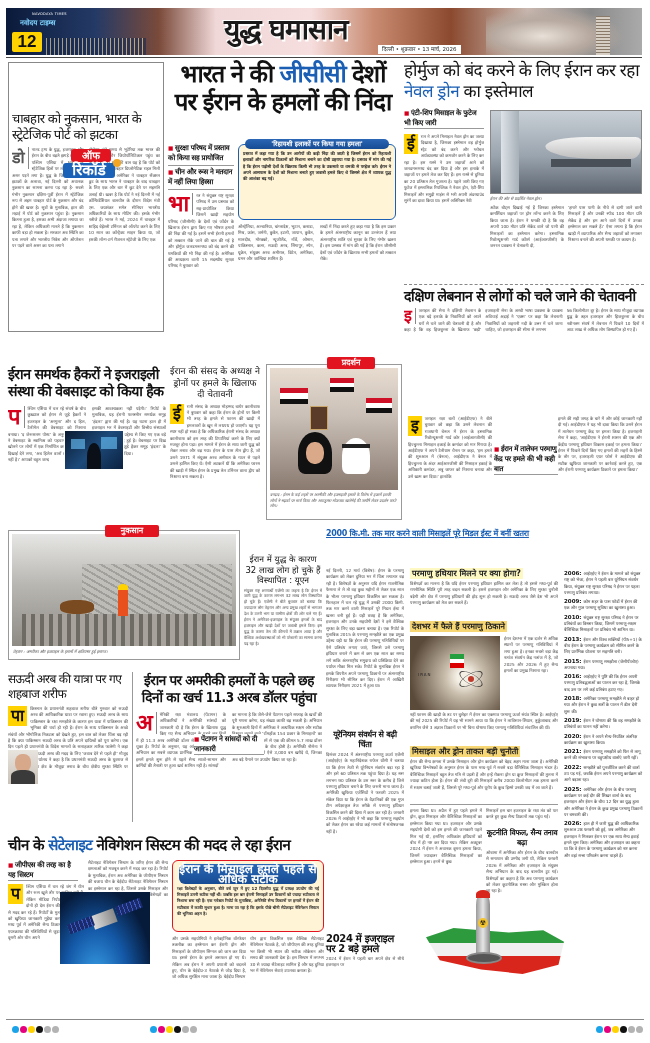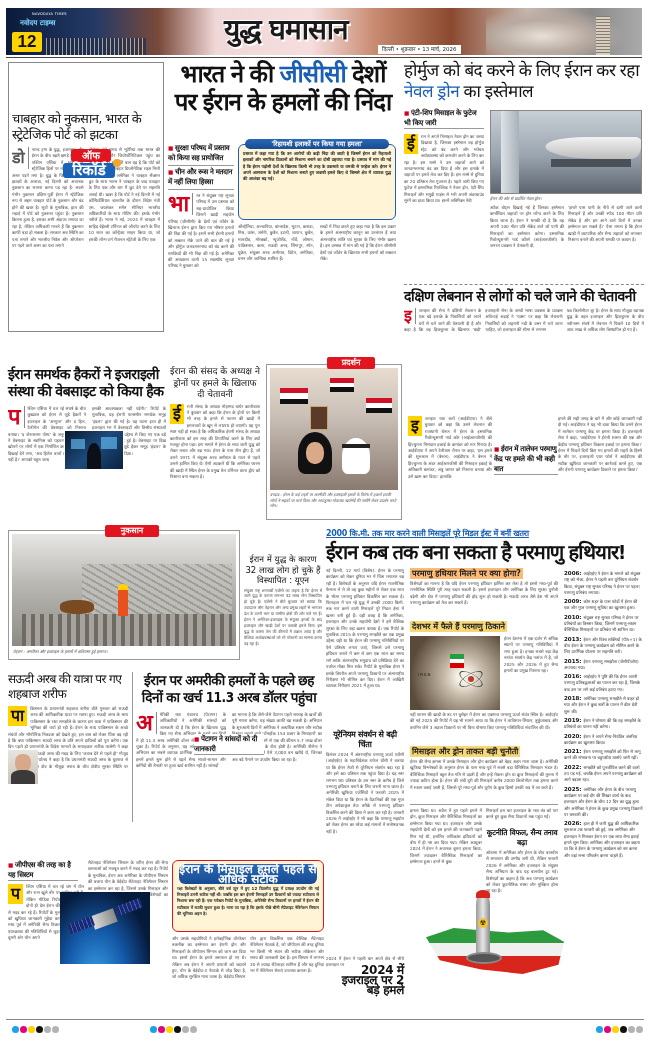--- a/index.html
+++ b/index.html
@@ -162,29 +162,28 @@
   <div class="caption" style="position:absolute;left:4px;top:118px;">तेहरान : अमरीका और इजराइल के हमलों में क्षतिग्रस्त हुई इमारत।</div>
 </div>
 
 <div class="abs" style="left:244px;top:530px;width:78px;height:130px;margin-top:24px;">
   <div style="font-size:8.5px;line-height:10.5px;text-align:center;color:#111;">ईरान में युद्ध के कारण 32 लाख लोग हो चुके हैं विस्थापित : यूएन</div>
   <div class="txt" style="margin-top:2px;height:92px;font-size:3.9px;line-height:5.9px;">संयुक्त राष्ट्र शरणार्थी एजेंसी का कहना है कि ईरान में जारी युद्ध के कारण लगभग 32 लाख लोग विस्थापित हो चुके हैं। एजेंसी ने बीते बुधवार को बताया कि ज्यादातर लोग तेहरान और अन्य प्रमुख शहरों से भागकर देश के उत्तरी भाग या ग्रामीण क्षेत्रों की ओर चले गए हैं। ईरान ने अमेरिका-इजराइल के संयुक्त हमलों के बाद इजराइल और खाड़ी देशों पर जवाबी हमले किए। इस युद्ध के कारण तेल की कीमतों में उछाल आया है और वैश्विक अर्थव्यवस्थाओं को भी परेशानी का सामना करना पड़ रहा है।</div>
 </div>
 
 <div class="abs" style="left:326px;top:528px;width:318px;height:490px;">
   <div style="font-size:8px;line-height:11px;color:#1a5fb4;font-weight:700;text-decoration:underline;letter-spacing:-0.3px;">2000 कि.मी. तक मार करने वाली मिसाइलें पूरे मिडल ईस्ट में बनीं खतरा</div>
-  <div class="hl" style="font-size:20px;line-height:24px;margin-top:1px;letter-spacing:-1px;">ईरान कब तक बना सकता है परमाणु हथियार!</div>
 
   <div class="txt" style="position:absolute;left:0;top:40px;width:78px;height:162px;">नई दिल्ली, 12 मार्च (विशेष): ईरान के परमाणु कार्यक्रम को लेकर दुनिया भर में चिंता लगातार बढ़ रही है। विशेषज्ञों के अनुसार यदि ईरान राजनीतिक फैसला ले ले तो वह कुछ महीनों से लेकर एक साल के भीतर परमाणु हथियार विकसित कर सकता है। फिलहाल में चल रहे युद्ध में उसकी 2000 किमी. तक मार करने वाली मिसाइलें पूरे मिडल ईस्ट में खतरा बनी हुई हैं। यही वजह है कि अमेरिका, इजराइल और उनके सहयोगी देशों ने इसे वैश्विक सुरक्षा के लिए बड़ा खतरा बताया है। एक रिपोर्ट के मुताबिक 2015 के परमाणु समझौते का एक प्रमुख उद्देश्य यही था कि ईरान की परमाणु गतिविधियों पर ऐसे प्रतिबंध लगाए जाएं, जिससे उसे परमाणु हथियार बनाने में कम से कम एक साल का समय लगे ताकि अंतरराष्ट्रीय समुदाय को प्रतिक्रिया देने का पर्याप्त मौका मिल सके। रिपोर्ट के मुताबिक ईरान ने इसके विपरीत अपने परमाणु ठिकानों पर अंतरराष्ट्रीय निरीक्षण भी सीमित कर दिए। ईरान में आखिरी व्यापक निरीक्षण 2021 में हुआ था।</div>
   <div class="sub" style="position:absolute;left:0;top:202px;width:78px;text-align:center;font-size:8px;line-height:10px;">यूरेनियम संवर्धन से बढ़ी चिंता</div>
   <div class="txt" style="position:absolute;left:0;top:224px;width:78px;height:182px;">दिसंबर 2024 में अंतरराष्ट्रीय परमाणु ऊर्जा एजेंसी (आईएईए) के महानिदेशक राफेल ग्रॉसी ने बताया था कि ईरान तेजी से यूरेनियम संवर्धन बढ़ा रहा है और इसे 60 प्रतिशत तक पहुंचा दिया है। यह स्तर लगभग 90 प्रतिशत के उस स्तर के करीब है जिसे परमाणु हथियार बनाने के लिए जरूरी माना जाता है। अमेरिकी खुफिया एजेंसियों ने फरवरी 2025 में संकेत दिया था कि ईरान के वैज्ञानिकों की एक गुप्त टीम अपेक्षाकृत तेज तरीके से परमाणु हथियार विकसित करने की दिशा में काम कर रही है। जनवरी 2026 में आईएईए ने भी कहा कि परमाणु सहयोग को लेकर ईरान का रवैया कई मामलों में संतोषजनक नहीं है।</div>
-  <div class="sub" style="position:absolute;left:0;top:406px;width:78px;text-align:right;font-size:12px;line-height:10px;margin-top:31px;">2024 में इजराइल पर 2 बड़े हमले</div>
+  <div class="sub" style="position:absolute;left:0;top:406px;width:78px;text-align:left;font-size:10px;line-height:10px;">2024 में इजराइल पर 2 बड़े हमले</div>
   <div class="txt" style="position:absolute;left:0;top:428px;width:78px;height:20px;">2024 में ईरान ने पहली बार अपने क्षेत्र से सीधे इजराइल पर</div>
 
-  <div style="position:absolute;left:84px;top:40px;background:#fdba74;font-size:8px;line-height:11px;font-weight:700;color:#222;padding:0 2px;">परमाणु हथियार मिलने पर क्या होगा?</div>
+  <div style="position:absolute;left:84px;top:40px;background:#fef9c3;font-size:8px;line-height:11px;font-weight:700;color:#222;padding:0 2px;">परमाणु हथियार मिलने पर क्या होगा?</div>
   <div class="txt" style="position:absolute;left:84px;top:53px;width:148px;height:38px;">विशेषज्ञों का मानना है कि यदि ईरान परमाणु हथियार हासिल कर लेता है तो इससे मध्य-पूर्व की रणनीतिक स्थिति पूरी तरह बदल सकती है। इससे इजराइल और अमेरिका के लिए सुरक्षा चुनौती बढ़ेगी और क्षेत्र में परमाणु हथियारों की होड़ शुरू हो सकती है। सऊदी अरब जैसे देश भी अपने परमाणु कार्यक्रम को तेज कर सकते हैं।</div>
 
   <div style="position:absolute;left:84px;top:93px;background:#f7d774;font-size:8px;line-height:11px;font-weight:700;color:#222;padding:0 2px;">देशभर में फैले हैं परमाणु ठिकाने</div>
   <div class="photo" style="left:84px;top:108px;width:90px;height:74px;border:none;background:radial-gradient(circle at 60% 55%,#f5f0e6 0 10%,#c4b8a6 30%,#5a4a3a 80%);">
     <div style="position:absolute;left:8px;top:36px;font-size:4px;color:#222;letter-spacing:1px;">IRAN</div>
     <div style="position:absolute;left:48px;top:30px;width:26px;height:26px;border:1px solid #3a3a3a;border-radius:50%;transform:rotate(30deg) scaleY(0.4);"></div>
     <div style="position:absolute;left:48px;top:30px;width:26px;height:26px;border:1px solid #3a3a3a;border-radius:50%;transform:rotate(-30deg) scaleY(0.4);"></div>
     <div style="position:absolute;left:58px;top:40px;width:6px;height:6px;border-radius:50%;background:#c0392b;"></div>
     <div style="position:absolute;left:40px;top:18px;width:14px;height:14px;background:linear-gradient(#239f40 33%,#fff 33% 66%,#da0000 66%);"></div>
   </div>
@@ -244,20 +243,23 @@
   <div class="hl" style="font-size:13.5px;line-height:17px;text-align:center;">ईरान पर अमरीकी हमलों के पहले छह दिनों का खर्च 11.3 अरब डॉलर पहुंचा</div>
   <div class="txt" style="position:absolute;left:0;top:40px;width:90px;height:108px;">
     <span class="dropcap">अ</span>
     <span>मेरिकी रक्षा मंत्रालय (पेंटागन) के अधिकारियों ने अमेरिकी सांसदों को जानकारी दी है कि ईरान के खिलाफ युद्ध किए गए सैन्य अभियान के पहले छह दिनों में ही 11.3 अरब अमेरिकी डॉलर से ज्यादा का खर्च आ चुका है। रिपोर्ट के अनुसार, यह आंकड़ा कांग्रेस को इस अभियान का सबसे व्यापक प्रारंभिक अनुमान है। हालांकि, इसमें हमले शुरू होने से पहले सैन्य साजो-सामान और कर्मियों की तैनाती पर हुआ खर्च शामिल नहीं है। सांसदों</span>
   </div>
   <div class="txt" style="position:absolute;left:96px;top:40px;width:90px;height:108px;">का मानना है कि जैसे-जैसे पेंटागन पहले सप्ताह के खर्चों की पूरी गणना करेगा, यह संख्या काफी बढ़ सकती है। अभियान के शुरुआती दिनों में अमेरिका ने अत्यधिक सक्षम और सटीक निशाना लगाने वाले 'टॉमहॉक 154 प्रकार के मिसाइलों' का इस्तेमाल किया है। इनमें से एक की कीमत 5.7 लाख डॉलर से 8.3 लाख डॉलर के बीच होती है। अमेरिकी नौसेना ने करीब दो दशक पहले ऐसे 3,000 बम खरीदे थे, जिनका अब बड़े पैमाने पर उपयोग किया जा रहा है।</div>
   <div class="sub bullet" style="position:absolute;left:58px;top:62px;width:70px;font-size:7px;line-height:10px;background:#fff;border-bottom:1px solid #999;">पेंटागन ने सांसदों को दी जानकारी</div>
 </div>
 
 <div class="abs" style="left:8px;top:836px;width:316px;height:180px;">
+  <div class="hl" style="font-size:15px;line-height:19px;">
+    <span>चीन के </span><span style="color:#1a5fb4;">सेटेलाइट</span><span> नेविगेशन सिस्टम की मदद ले रहा ईरान</span>
+  </div>
   <div class="sub bullet" style="position:absolute;left:0;top:24px;width:70px;font-size:7px;line-height:10px;border-bottom:1px solid #999;">जीपीएस की तरह का है यह सिस्टम</div>
   <div class="txt" style="position:absolute;left:0;top:48px;width:76px;height:132px;">
     <span class="dropcap y">प</span>
     <span>श्चिम एशिया में चल रहे जंग में चीन और रूस खुले तौर पर शामिल नहीं हैं, लेकिन मीडिया रिपोर्टों के मुताबिक दोनों ही देश ईरान की अप्रत्यक्ष तरीके से मदद कर रहे हैं। रिपोर्टों के मुताबिक रूस ईरान को खुफिया जानकारी मुहैया करा रहा है। इसमें मध्य पूर्व में अमेरिकी सैन्य ठिकानों, जहाजों और एयरक्राफ्ट की गतिविधियों से जुड़ा डेटा शामिल है। दूसरी ओर चीन अपने</span>
   </div>
   <div class="txt" style="position:absolute;left:80px;top:24px;width:80px;height:156px;">सैटेलाइट नेविगेशन सिस्टम के जरिए ईरान की सैन्य क्षमताओं को मजबूत करने में मदद कर रहा है। रिपोर्ट के मुताबिक, ईरान अब अमेरिका के जीपीएस सिस्टम की बजाय चीन के बेईदोउ सैटेलाइट नेविगेशन सिस्टम का इस्तेमाल कर रहा है, जिससे उसके मिसाइल और ड्रोन हमलों की सटीकता बढ़ गई है। विशेषज्ञों का कहना है कि पिछले संघर्षों में हमला</div>
   <div class="photo" style="left:52px;top:56px;width:90px;height:72px;border:none;background:radial-gradient(ellipse at 40% 120%,#3aa0e8 0%,#1459a8 40%,#061a3a 75%);">
     <div style="position:absolute;left:32px;top:20px;width:24px;height:14px;background:linear-gradient(90deg,#ddd,#888);transform:rotate(-20deg);"></div>
     <div style="position:absolute;left:8px;top:28px;width:26px;height:10px;background:repeating-linear-gradient(90deg,#1a2a6a 0 3px,#3a5abf 3px 4px);transform:rotate(-20deg);"></div>
     <div style="position:absolute;left:56px;top:10px;width:26px;height:10px;background:repeating-linear-gradient(90deg,#1a2a6a 0 3px,#3a5abf 3px 4px);transform:rotate(-20deg);"></div>

